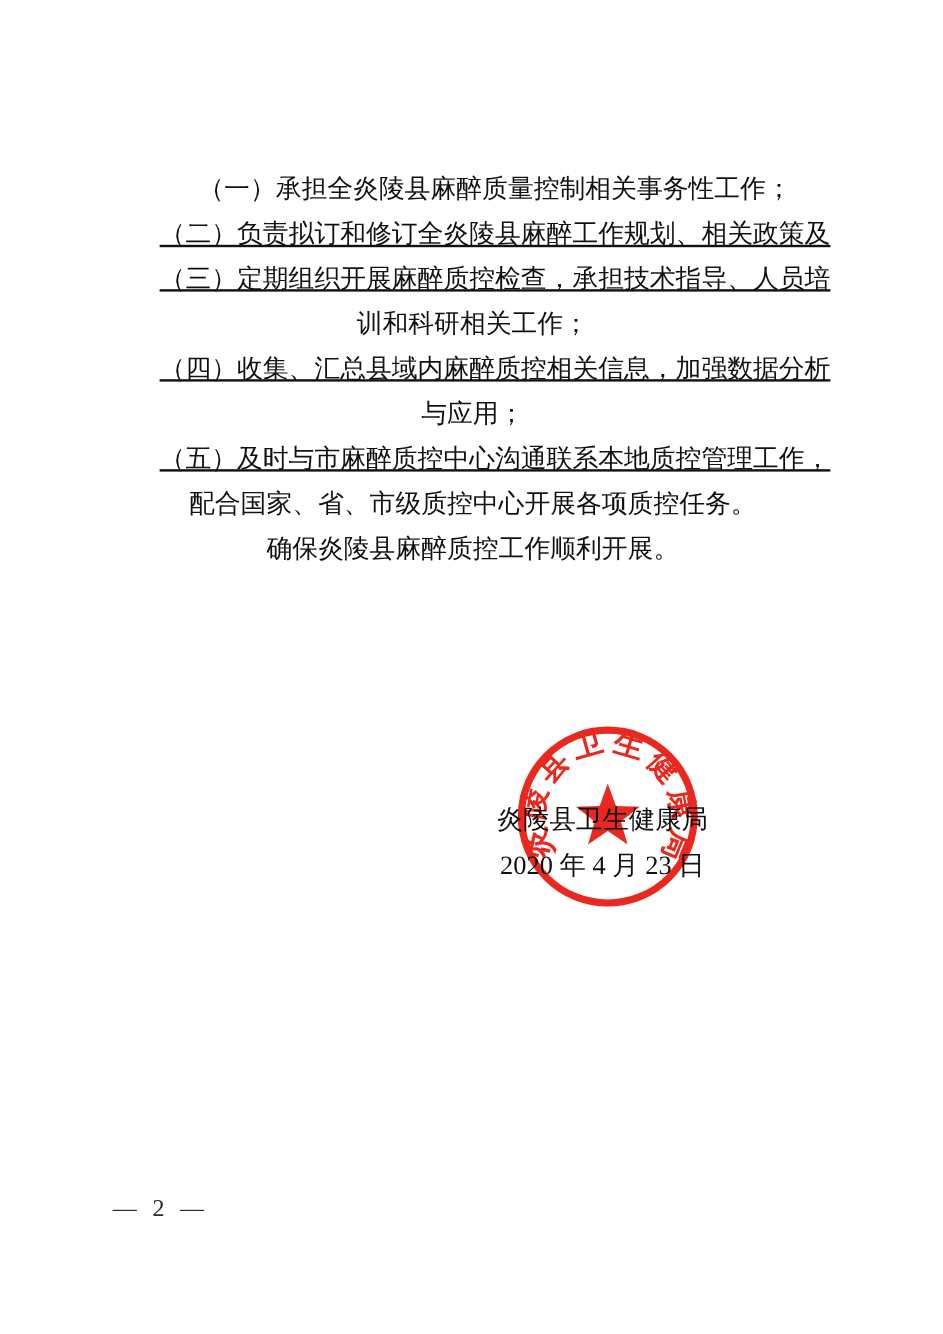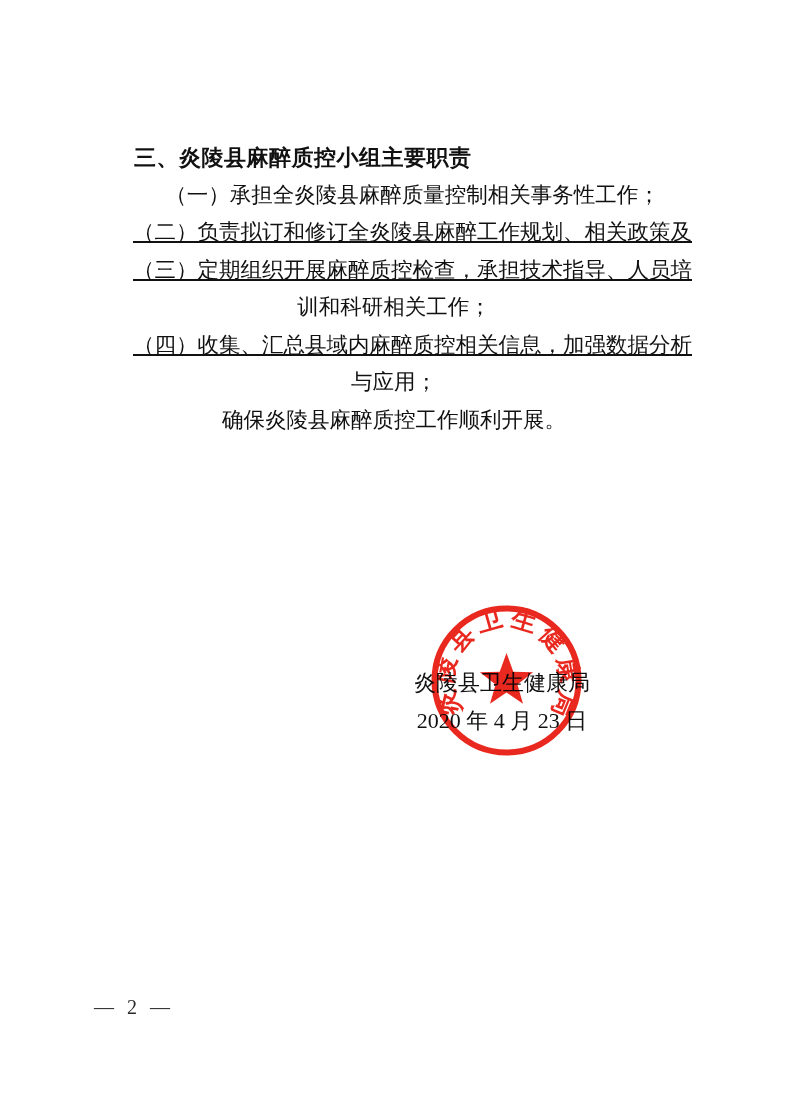--- a/index.html
+++ b/index.html
@@ -79,32 +79,33 @@
     letter-spacing: 4px;
     color: #2a2a2a;
   }
 </style>
 </head>
 <body>
 
 <div class="page">
 
   <div class="doc-body">
-    <h2 class="heading">三、炎陵县麻醉质控小组主要职责</h2>
 
     <p class="line indent end">（一）承担全炎陵县麻醉质量控制相关事务性工作；</p>
 
     <p class="line indent full">（二）负责拟订和修订全炎陵县麻醉工作规划、相关政策及</p>
 
     <p class="line indent full">（三）定期组织开展麻醉质控检查，承担技术指导、人员培</p>
     <p class="line end">训和科研相关工作；</p>
 
     <p class="line indent full">（四）收集、汇总县域内麻醉质控相关信息，加强数据分析</p>
     <p class="line end">与应用；</p>
 
+    <p class="line indent full">（五）及时与市麻醉质控中心沟通联系本地质控管理工作，</p>
+    <p class="line end">配合国家、省、市级质控中心开展各项质控任务。</p>
 
     <p class="line end">确保炎陵县麻醉质控工作顺利开展。</p>
   </div>
 
   <div class="signature">
     <div>炎陵县卫生健康局</div>
     <div>2020 年 4 月 23 日</div>
   </div>
 
   <svg class="seal" viewBox="0 0 157 157" xmlns="http://www.w3.org/2000/svg">

